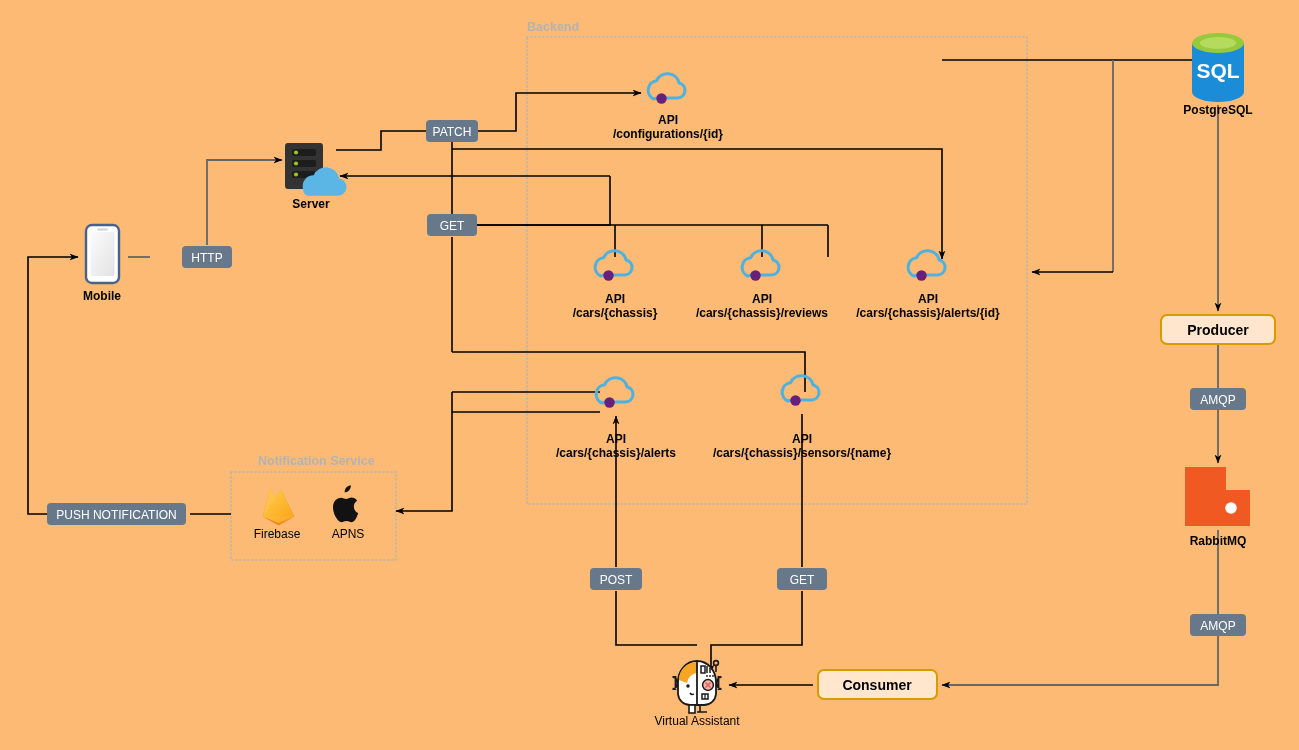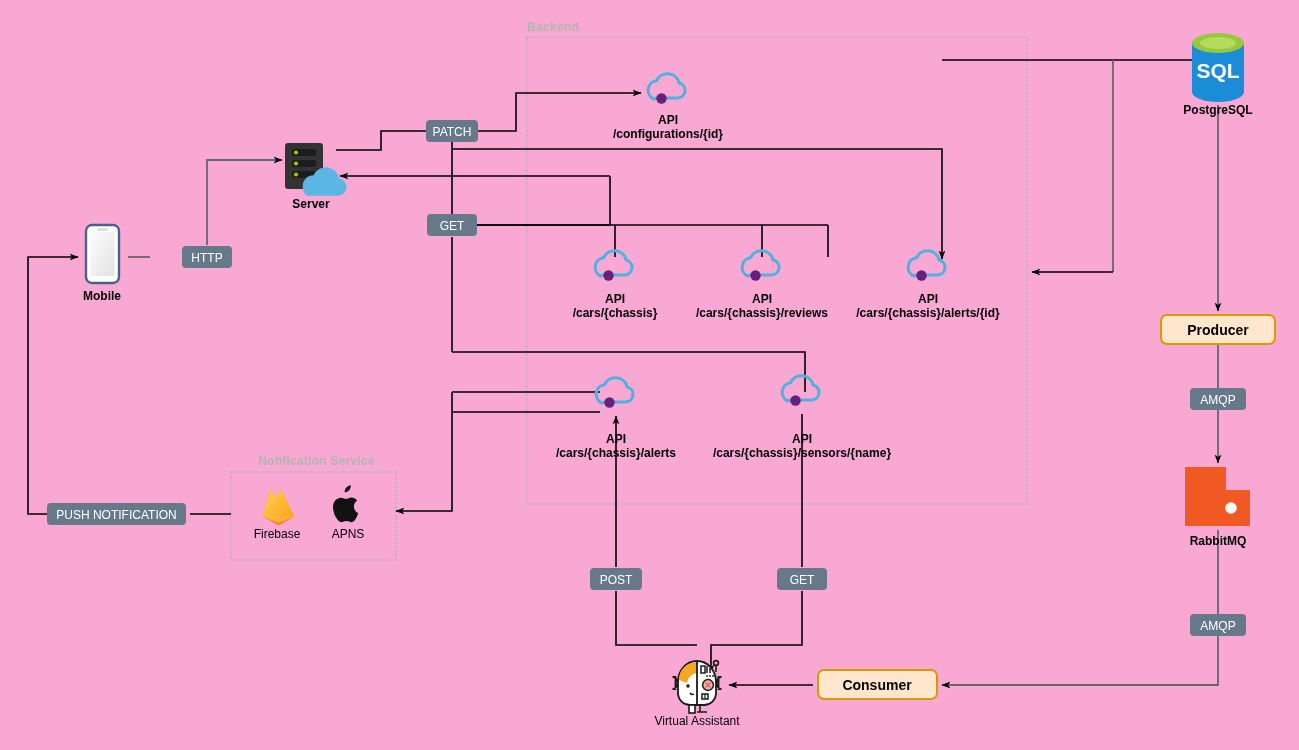--- a/index.html
+++ b/index.html
@@ -1,17 +1,17 @@
 <!DOCTYPE html>
 <html><head>
 <meta charset="utf-8">
 <style>
   html,body{margin:0;padding:0;background:#ffffff;}
   body{width:1299px;height:750px;overflow:hidden;font-family:"Liberation Sans",sans-serif;}
-  #stage{position:relative;width:1299px;height:750px;background:#f9a8d4;text-align:center;}
+  #stage{position:relative;width:1299px;height:750px;background:#fdba74;text-align:center;}
   svg{position:absolute;top:0;left:0;}
   .nodeLabel{font-family:"Liberation Sans",sans-serif;font-size:12px;font-weight:bold;fill:#000;text-anchor:middle;}
   .nodeLabelN{font-family:"Liberation Sans",sans-serif;font-size:12px;fill:#000;text-anchor:middle;}
   .groupLabel{font-family:"Liberation Sans",sans-serif;font-size:12.5px;font-weight:bold;fill:#b3b3b3;text-anchor:start;}
   .edgeLabelText{font-family:"Liberation Sans",sans-serif;font-size:12px;fill:#ffffff;text-anchor:middle;dominant-baseline:central;}
   .boxLabel{font-family:"Liberation Sans",sans-serif;font-size:14px;font-weight:bold;fill:#000;text-anchor:middle;dominant-baseline:central;}
   .sqlText{font-family:"Liberation Sans",sans-serif;font-size:21px;font-weight:bold;fill:#ffffff;text-anchor:middle;dominant-baseline:central;}
   .flow{fill:none;stroke:#000000;stroke-width:1.6;}
   .flowg{fill:none;stroke:#666666;stroke-width:1.8;}
   .grpbox{fill:none;stroke:#b3b3b3;stroke-width:1.6;stroke-dasharray:1 3;stroke-linecap:round;}

